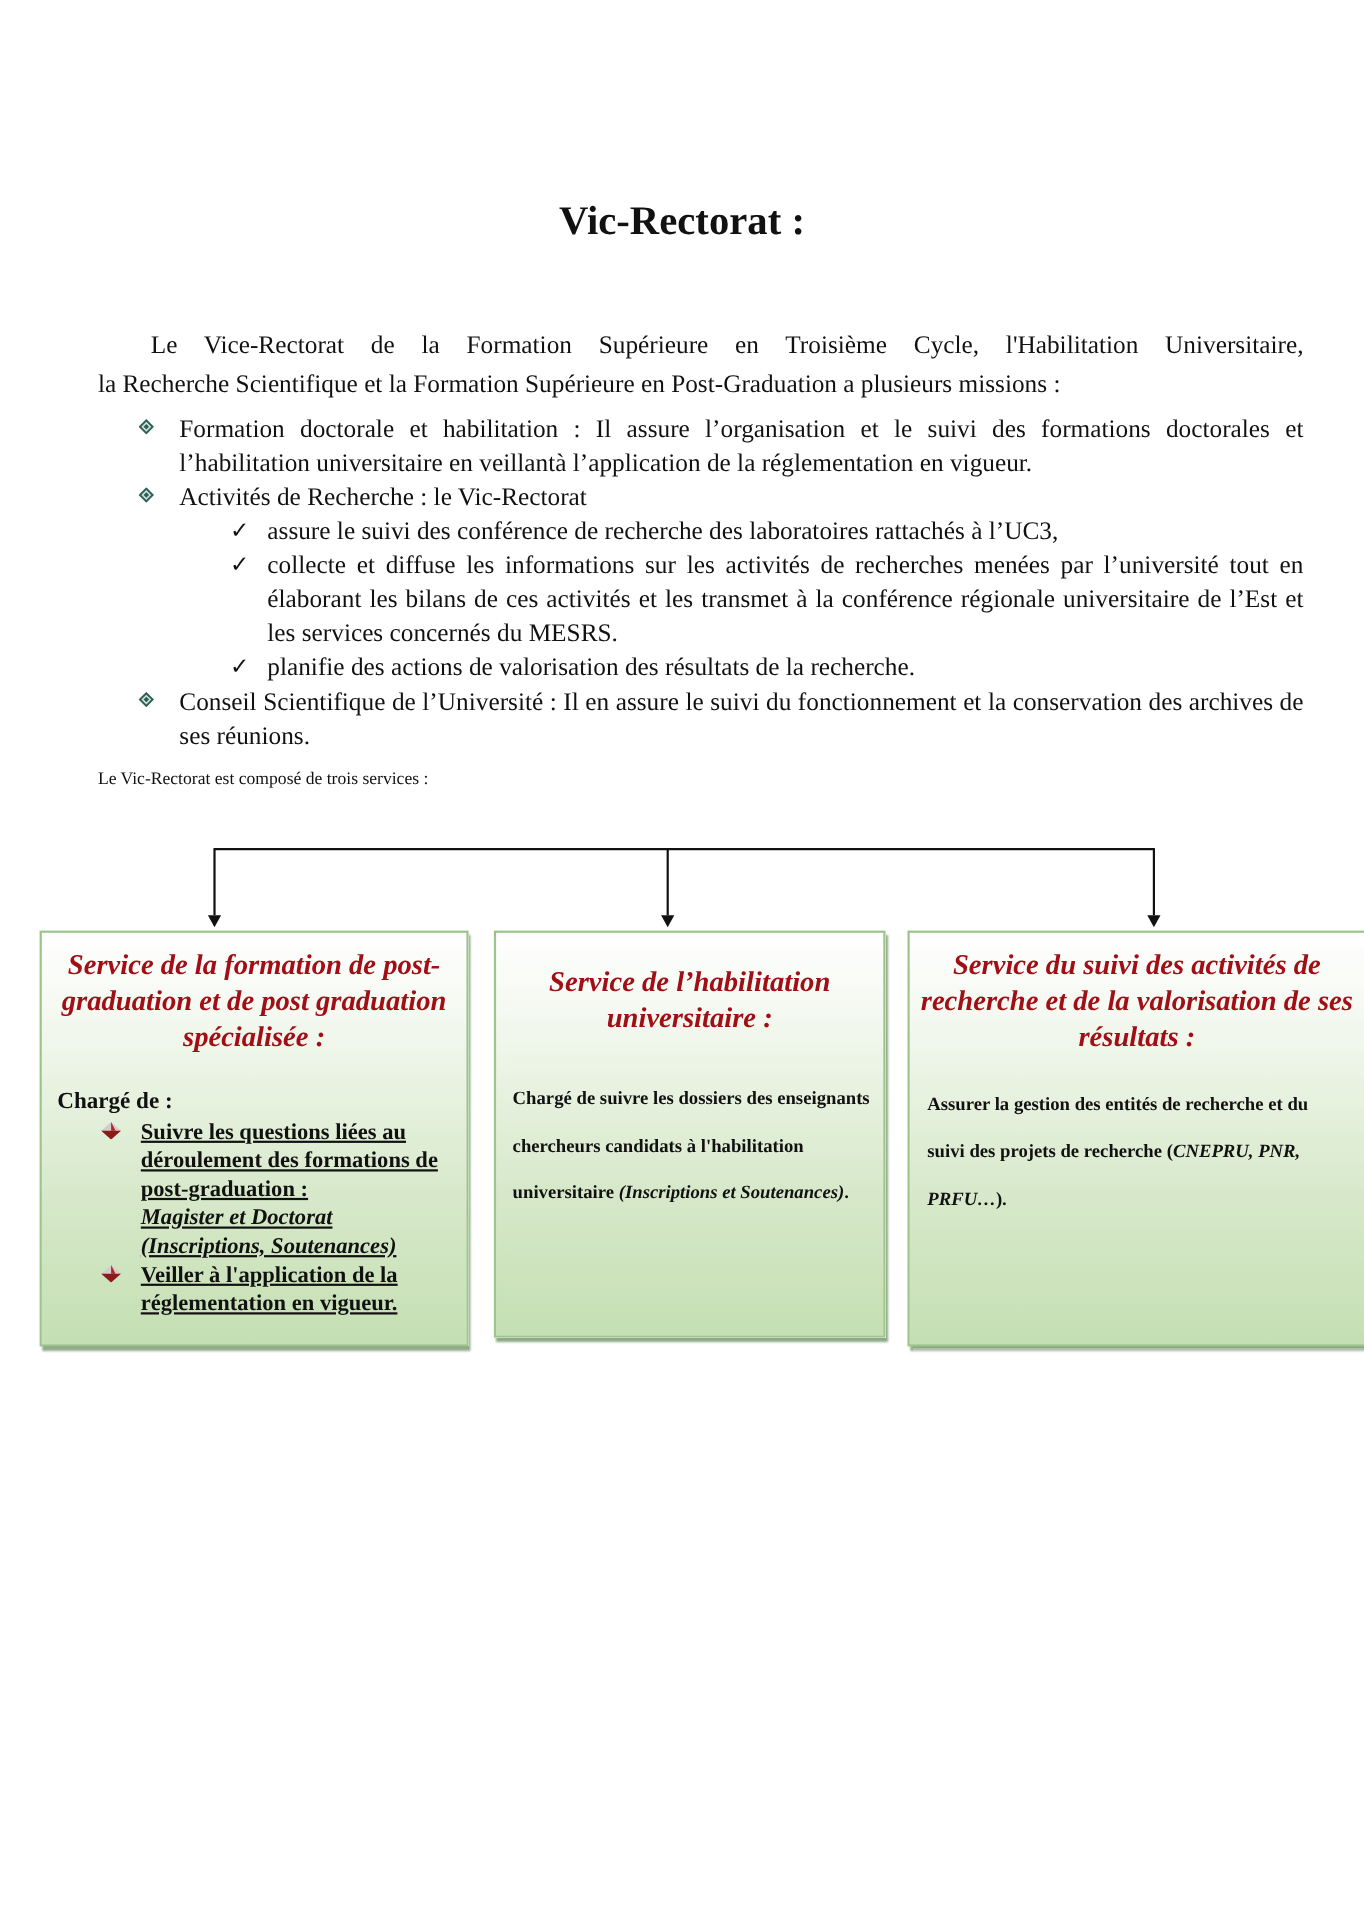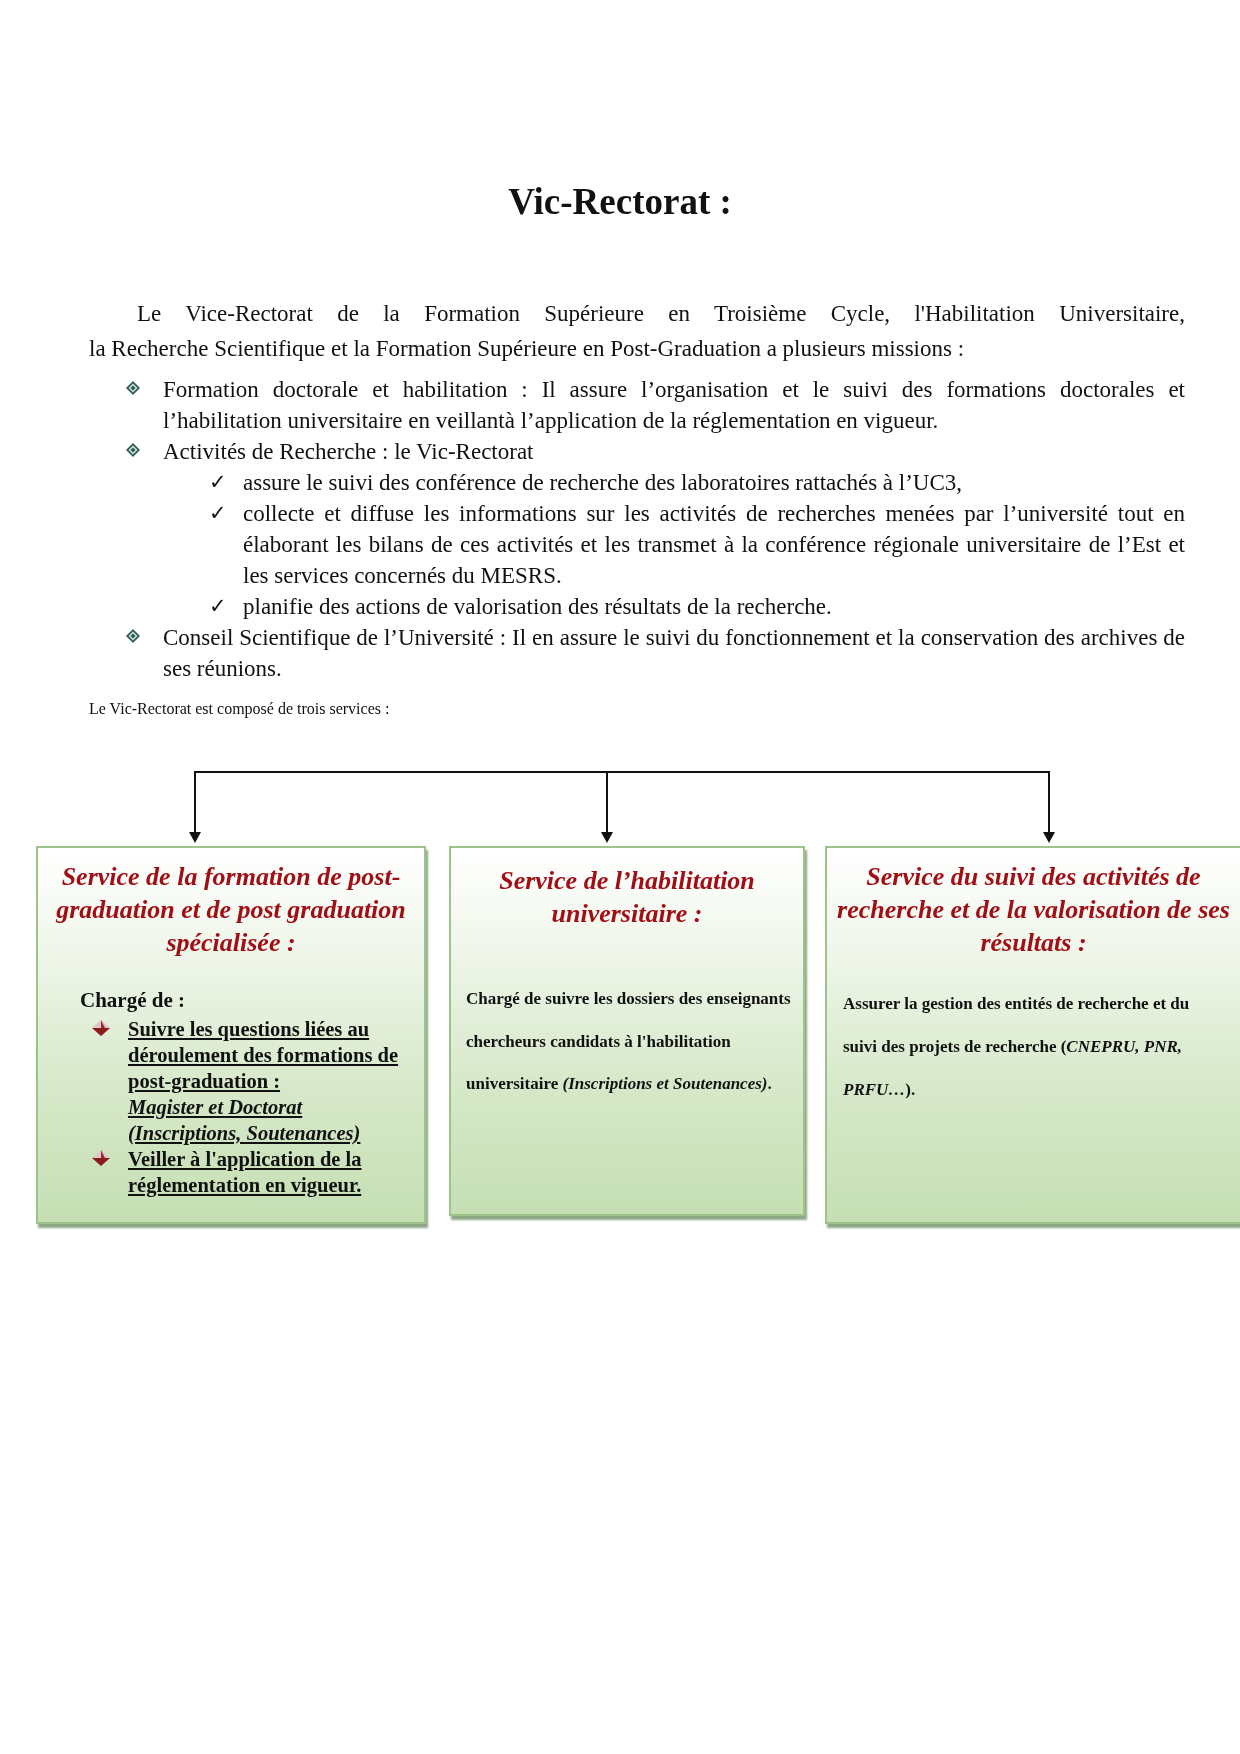--- a/index.html
+++ b/index.html
@@ -23,27 +23,27 @@
   .box { position: absolute; border: 2px solid #9cc48a; box-sizing: border-box;
          background: linear-gradient(to bottom, #ffffff 0%, #f3f8ef 22%, #d6e8c9 65%, #c5dfb3 100%);
          box-shadow: 2px 4px 2px #8ea886; }
   .box h3 { margin: 0; color: #a10f16; font-style: italic; font-weight: bold; font-size: 26px;
             line-height: 33px; text-align: center; }
   .box .body { font-weight: bold; font-size: 17px; }
   .b1 { left: 36px; top: 846px; width: 390px; height: 378px; }
   .b2 { left: 449px; top: 846px; width: 356px; height: 370px; }
   .b3 { left: 825px; top: 846px; width: 417px; height: 378px; }
   .b1 h3 { padding-top: 12px; }
-  .b1 .charge { position: absolute; left: 14px; top: 140px; font-weight: bold; font-size: 21px; margin-left: 28px; }
+  .b1 .charge { position: absolute; left: 14px; top: 140px; font-weight: bold; font-size: 21px; }
   .b1 ul { list-style: none; position: absolute; left: 90px; top: 168px; margin: 0; padding: 0;
            width: 290px; font-weight: bold; font-size: 20.5px; line-height: 26px; text-decoration: underline; }
   .b1 ul li { position: relative; }
   .arrowb { position: absolute; left: -36px; top: 4px; width: 18px; height: 16px; }
   .b1 ul li .it { font-style: italic; }
-  .b2 h3 { padding-top: 16px; }
+  .b2 h3 { padding-top: 28px; }
   .b2 .body { position: absolute; left: 15px; top: 130px; width: 330px; line-height: 42.5px; }
   .b3 h3 { padding-top: 12px; }
   .b3 .body { position: absolute; left: 16px; top: 134px; width: 360px; line-height: 43px; }
   .it { font-style: italic; }
 </style>
 </head>
 <body>
 
 <div class="title">Vic-Rectorat :</div>
 

